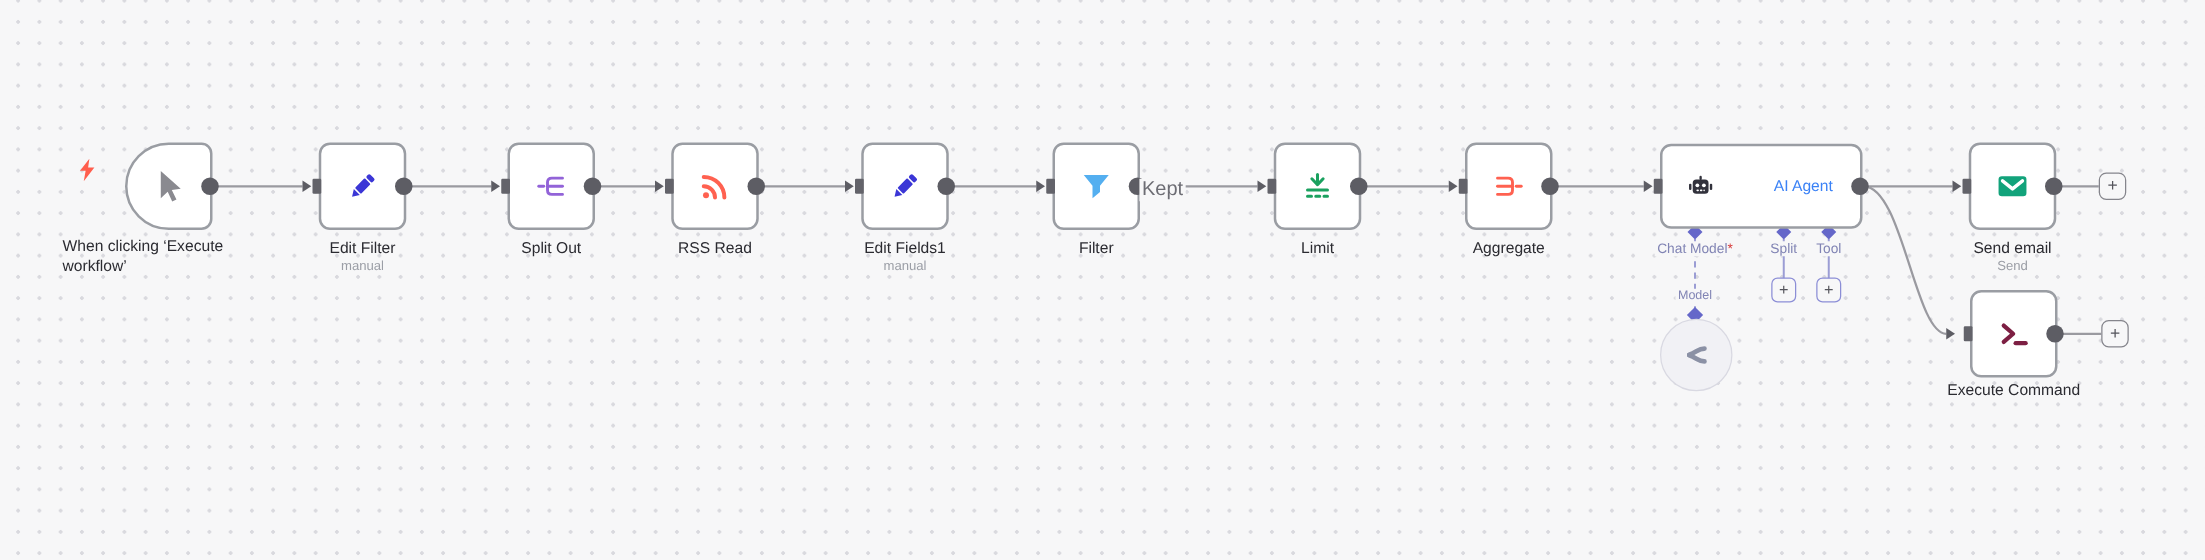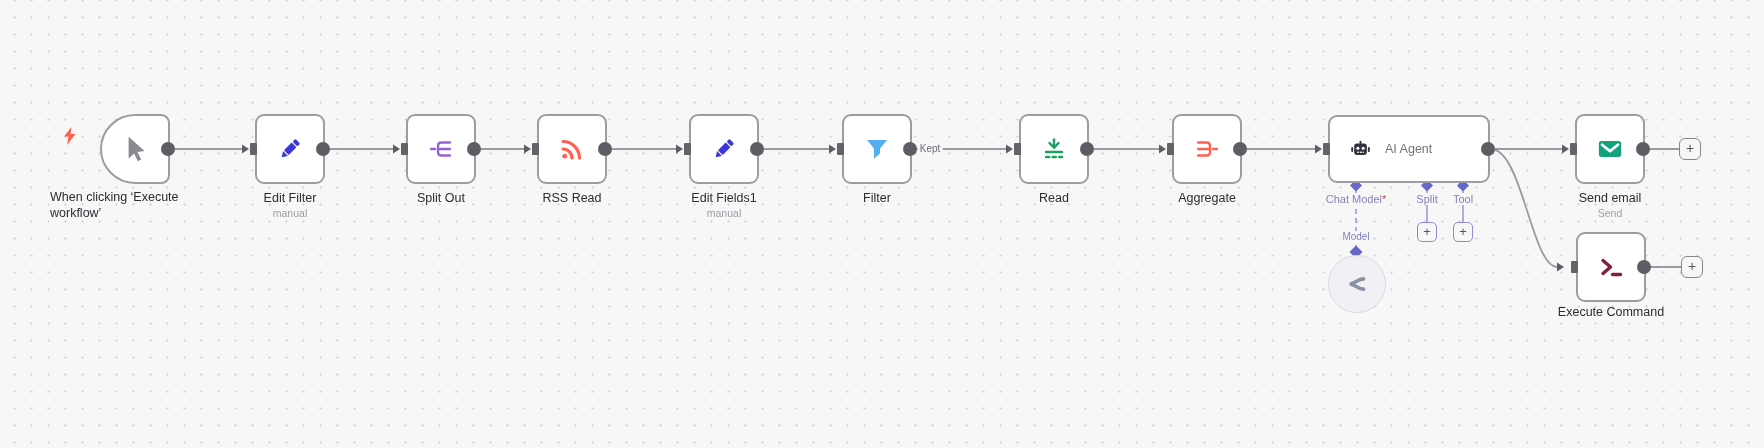--- a/index.html
+++ b/index.html
@@ -33,24 +33,24 @@
   .label{
     position:absolute;z-index:4;transform:translateX(-50%);
     font-size:12.5px;font-weight:500;color:#2b2b31;text-align:left;
     white-space:nowrap;line-height:1.3;
   }
   .label.wrap{white-space:normal;}
   .sub-label{
     position:absolute;z-index:4;transform:translateX(-50%);
     font-size:10.5px;color:#9b9ea6;text-align:center;white-space:nowrap;
   }
-  .agent-title{font-size:12.5px;font-weight:500;color:#737373;}
+  .agent-title{font-size:12.5px;font-weight:500;color:#3b82f6;margin-left:34px;}
   .conn-label{
     position:absolute;z-index:4;transform:translateX(-50%);
-    font-size:10px;color:#6d6d74;background:#f7f7f8;padding:0 2px;white-space:nowrap;
+    font-size:16px;color:#6d6d74;background:#f7f7f8;padding:0 2px;white-space:nowrap;
   }
   .port-label{
     position:absolute;z-index:4;transform:translateX(-50%);
     font-size:11px;color:#8184b4;background:#f7f7f8;padding:0 2px;white-space:nowrap;
   }
   .port-label .req{color:#d63a3a;}
   .plus-btn{
     position:absolute;z-index:4;width:22px;height:22px;box-sizing:border-box;
     border:1.5px solid #85858c;border-radius:6px;background:#f7f7f8;
     color:#55555c;font-size:14px;line-height:19px;text-align:center;cursor:pointer;
@@ -185,21 +185,21 @@
     <svg width="32" height="32" viewBox="0 0 32 32">
       <g stroke="#1aa15f" stroke-width="2.4" fill="none" stroke-linecap="round" stroke-linejoin="round">
         <path d="M16,6.5 V13.5"></path>
         <path d="M11.5,10 L16,14.8 L20.5,10"></path>
         <path d="M8,19 H24"></path>
         <path d="M8,24 H24" stroke-dasharray="3.2,3.4"></path>
       </g>
     </svg>
     <span class="out-dot"></span>
   </div>
-  <div class="label" style="left:1054px;top:190px">Read</div>
+  <div class="label" style="left:1054px;top:190px">Limit</div>
 
   <div class="node" style="left:1172px;top:114px">
     <span class="in-notch"></span>
     <svg width="32" height="32" viewBox="0 0 32 32">
       <g stroke="#ff6150" stroke-width="2.3" fill="none" stroke-linecap="round">
         <path d="M7,9.5 H15.5 Q19,9.5 19,12.8 V19.2 Q19,22.5 15.5,22.5 H7"></path>
         <path d="M7,16 H19"></path>
         <path d="M22,16 H26"></path>
       </g>
     </svg>

